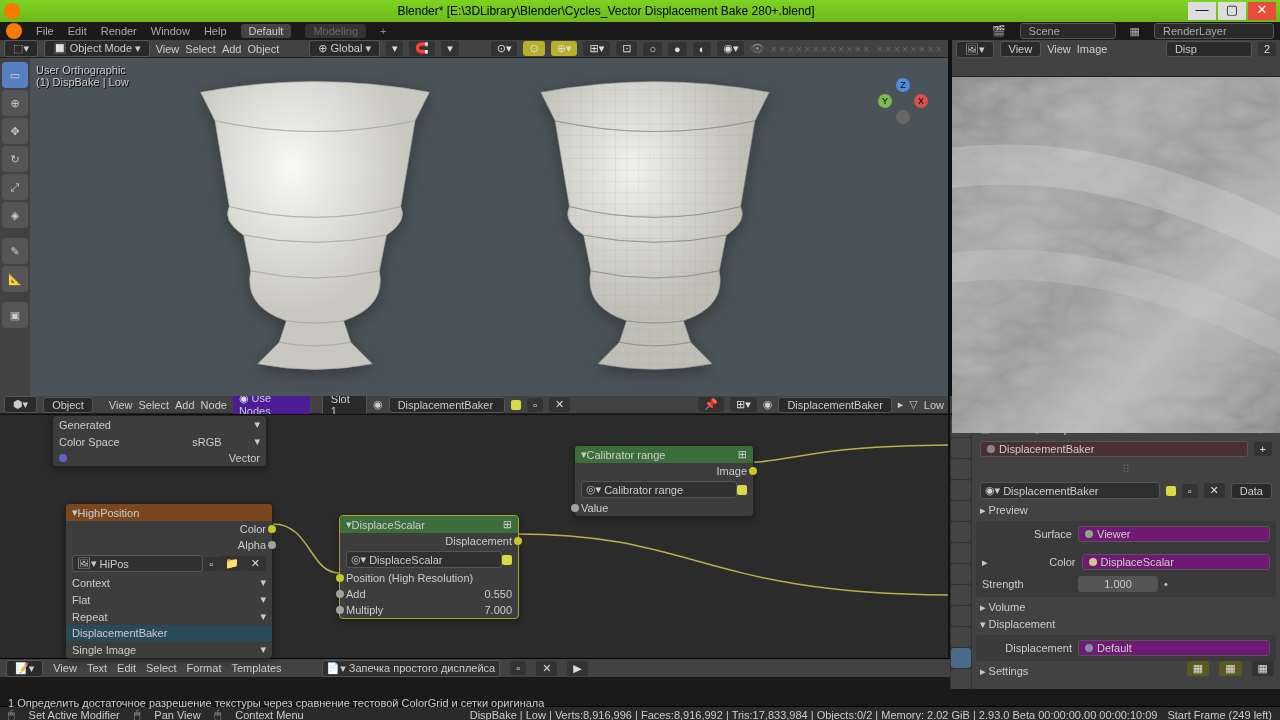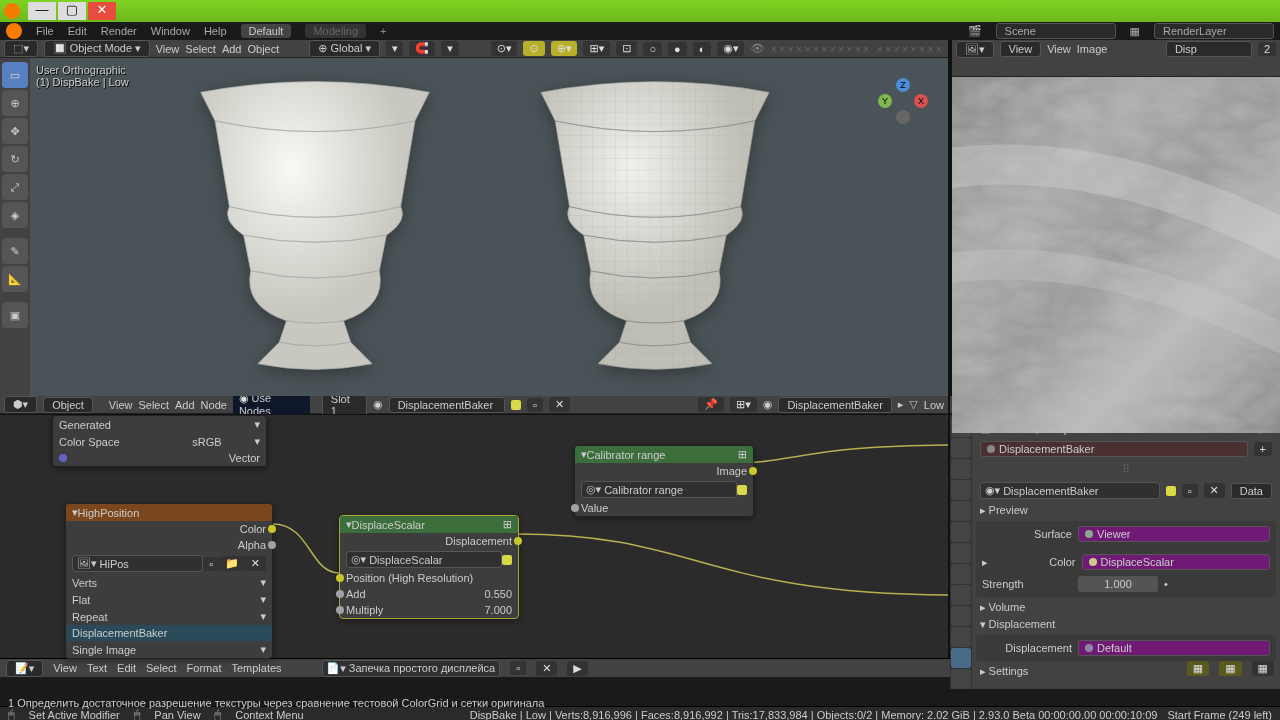--- a/index.html
+++ b/index.html
@@ -55,38 +55,39 @@
 .statusbar{height:16px;background:#2a2a2a;display:flex;align-items:center;padding:0 8px;gap:14px;color:#999;font-size:10px;border-top:1px solid #000}
 .statusbar .r{margin-left:auto;display:flex;gap:10px}
 .vase{position:absolute;filter:drop-shadow(0 4px 8px rgba(0,0,0,.3))}
 .dot{width:8px;height:8px;border-radius:50%;display:inline-block;margin-right:4px}
 </style>
 </head>
 <body>
 
 <div class="titlebar">
   <div class="icon"></div>
+  <div class="title">Blender* [E:\3DLibrary\Blender\Cycles_Vector Displacement Bake 280+.blend]</div>
   <div class="winbtn">—</div>
   <div class="winbtn">▢</div>
   <div class="winbtn close">✕</div>
 </div>
 
 <div class="topbar">
   <span style="width:16px;height:16px;background:#f57c00;border-radius:50%"></span>
   <span>File</span>
   <span>Edit</span>
   <span>Render</span>
   <span>Window</span>
   <span>Help</span>
   <span class="tab">Default</span>
   <span class="tab dim">Modeling</span>
   <span style="color:#888">+</span>
   <span style="flex:1"></span>
   <span>🎬</span>
-  <span class="hdrsel" style="width:120px">Scene</span>
+  <span class="hdrsel" style="width:96px">Scene</span>
   <span>▦</span>
   <span class="hdrsel" style="width:120px">RenderLayer</span>
 </div>
 
 <div class="row" style="height:356px">
 
   <div style="flex:1;display:flex;flex-direction:column;border-right:2px solid #111">
 
     <div class="header3d">
       <span class="hdrsel">⬚▾</span>
@@ -200,21 +201,21 @@
   <div style="flex:1;display:flex;flex-direction:column;border-right:2px solid #111">
 
     <div class="header3d">
       <span class="hdrsel">⬢▾</span>
       <span class="hdrsel">Object</span>
       <span style="width:4px"></span>
       <span>View</span>
       <span>Select</span>
       <span>Add</span>
       <span>Node</span>
-      <span class="hdrbtn" style="background:#0f172a">◉ <span>Use Nodes</span></span>
+      <span class="hdrbtn" style="background:#4c1d95">◉ <span>Use Nodes</span></span>
       <span style="flex:1"></span>
       <span class="hdrsel">Slot 1</span>
       <span>◉</span>
       <span class="hdrsel" style="width:120px">DisplacementBaker</span>
       <span class="shieldico"></span>
       <span class="hdrbtn dark">▫</span>
       <span class="hdrbtn dark">✕</span>
       <span style="width:120px"></span>
       <span class="hdrbtn dark">📌</span>
       <span class="hdrbtn dark">⊞▾</span>
@@ -259,21 +260,21 @@
             <span>Alpha</span>
             <span class="sock r val"></span>
           </div>
         <div class="node-row">
             <span class="nodegroup" style="flex:1">🖼▾ <span>HiPos</span></span>
             <span class="hdrbtn dark">▫</span>
             <span class="hdrbtn dark">📁</span>
             <span class="hdrbtn dark">✕</span>
           </div>
         <div class="node-row">
-            <span style="flex:1">Verts</span>
+            <span style="flex:1">Context</span>
             <span>▾</span>
           </div>
         <div class="node-row">
             <span style="flex:1">Flat</span>
             <span>▾</span>
           </div>
         <div class="node-row">
             <span style="flex:1">Repeat</span>
             <span>▾</span>
           </div>

